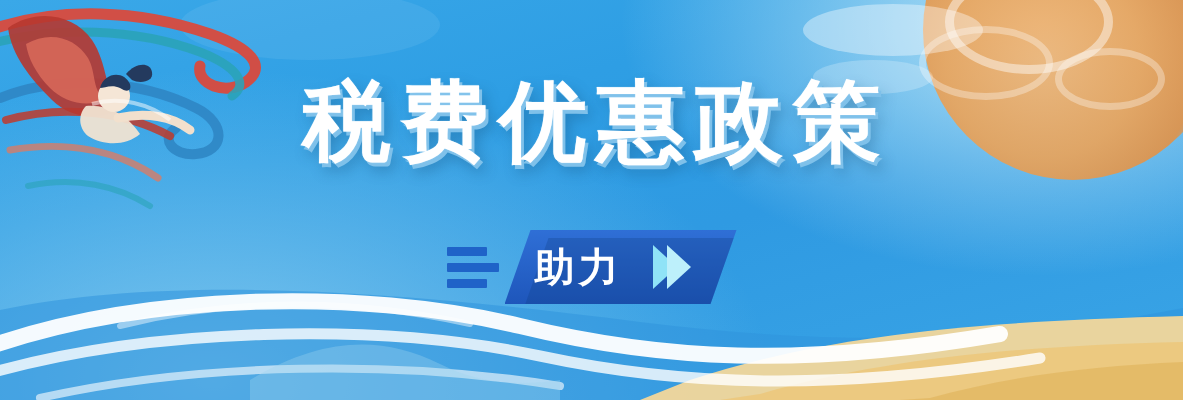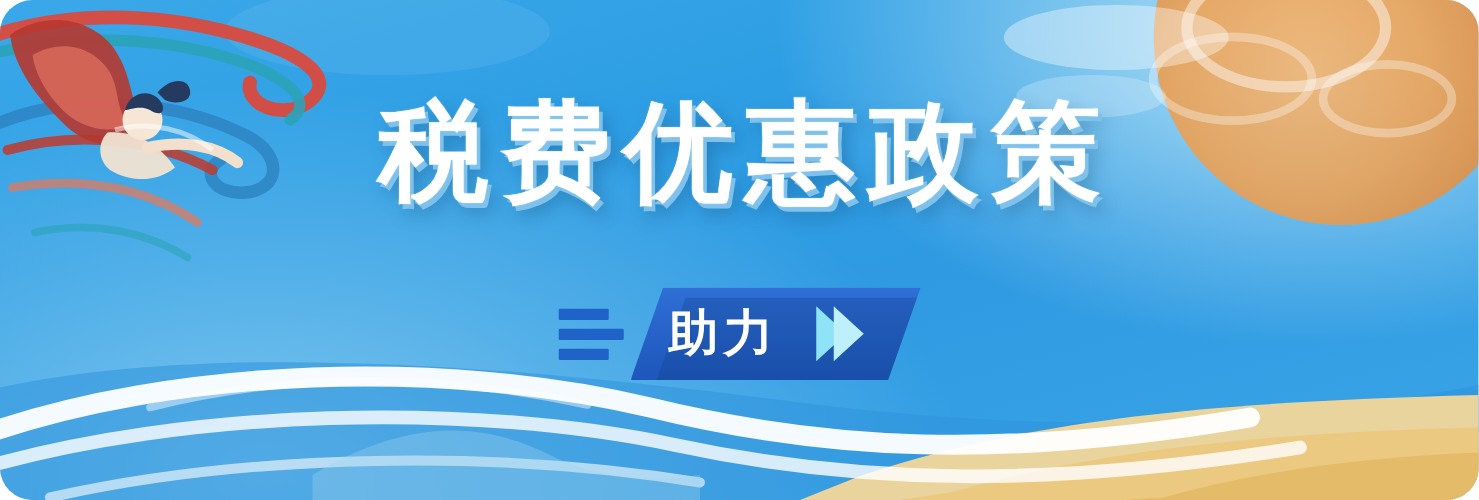--- a/index.html
+++ b/index.html
@@ -6,21 +6,20 @@
   body{font-family:"Liberation Sans",sans-serif;}
 
   .banner{
     position:relative;
     width:1183px;height:400px;
     overflow:hidden;
     background:
       radial-gradient(ellipse 700px 420px at 88% 6%, #b9e4f7 0%, rgba(185,228,247,0) 60%),
       radial-gradient(ellipse 900px 500px at 18% 95%, #7cc6ee 0%, rgba(124,198,238,0) 62%),
       linear-gradient(165deg,#3aa8e8 0%,#2e9ee4 32%,#2f9ae2 58%,#3aa5e6 100%);
-    border-radius: 26px;
   }
 
   
   .sun{
     position:absolute;right:-40px;top:-120px;
     width:300px;height:300px;border-radius:50%;
     background:radial-gradient(circle at 40% 60%, #f6b26b 0%, #f2a14f 38%, #e98f3c 60%, rgba(233,143,60,0) 72%);
     opacity:.85;
   }
   .cloud{

